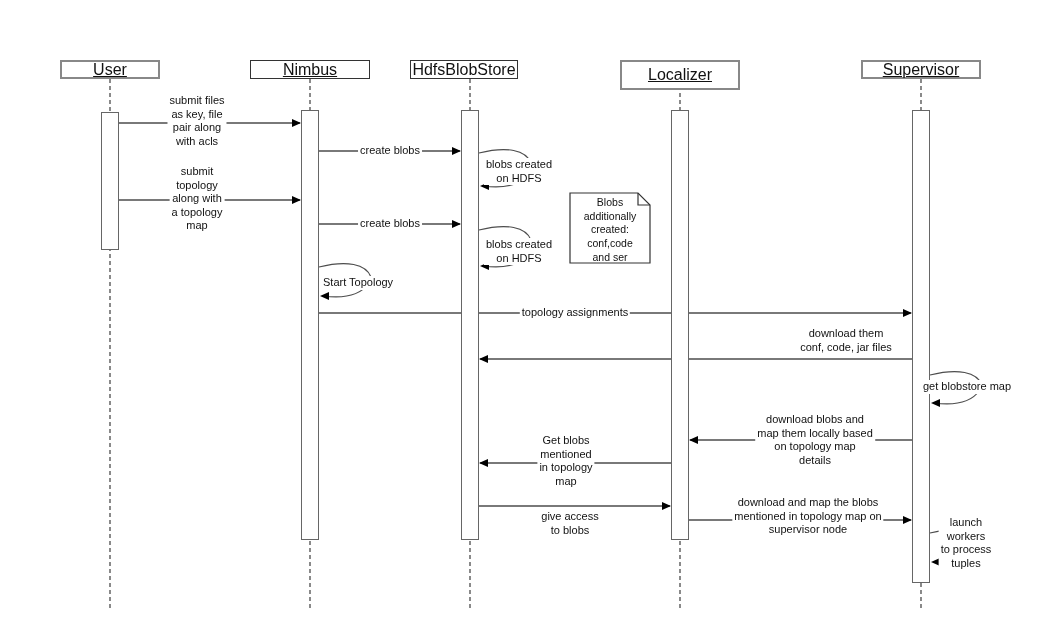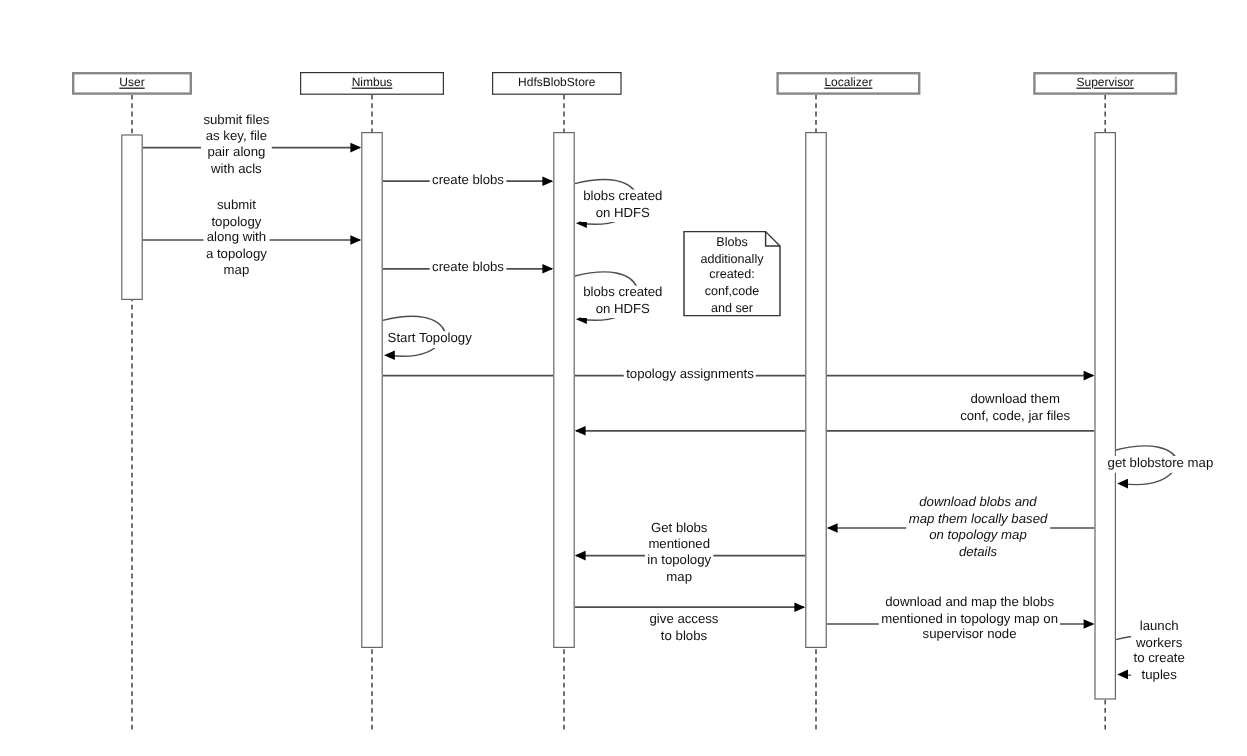--- a/index.html
+++ b/index.html
@@ -4,21 +4,21 @@
 <style>
   html,body { margin:0; padding:0; background:#ffffff; }
   .canvas {
     position:relative; width:1039px; height:630px; background:#ffffff;
     font-family:"Liberation Sans", sans-serif; overflow:hidden;
   }
   .canvas svg { position:absolute; left:0; top:0; z-index:1; }
   .participant {
     position:absolute; z-index:2; background:#ffffff; box-sizing:border-box;
     display:flex; align-items:center; justify-content:center;
-    font-size:10px; color:#111;
+    font-size:16px; color:#111;
   }
   .participant.thick { border:2px solid #888; }
   .participant.thin  { border:1.4px solid #333; }
   .participant span.u { text-decoration:underline; }
   .activation {
     position:absolute; z-index:2; background:#ffffff;
     border:1.4px solid #666; box-sizing:border-box;
   }
   .msg-label {
     position:absolute; z-index:3; background:#ffffff; color:#111;
@@ -99,21 +99,21 @@
       <div class="msg-label" style="left: 390px; top: 217px; transform: translateX(-50%);">
         <div>create blobs</div>
       </div>
       <div class="msg-label" style="left: 575px; top: 306px; transform: translateX(-50%);">
         <div>topology assignments</div>
       </div>
       <div class="msg-label" style="left: 846px; top: 327px; transform: translateX(-50%);">
         <div>download them</div>
         <div>conf, code, jar files</div>
       </div>
-      <div class="msg-label" style="left: 815px; top: 413px; transform: translateX(-50%); font-style: italic;">
+      <div class="msg-label" style="left: 815px; top: 413px; transform: translateX(-50%);">
         <div>download blobs and</div>
         <div>map them locally based</div>
         <div>on topology map</div>
         <div>details</div>
       </div>
       <div class="msg-label" style="left: 566px; top: 434px; transform: translateX(-50%);">
         <div>Get blobs</div>
         <div>mentioned</div>
         <div>in topology</div>
         <div>map</div>
@@ -137,21 +137,21 @@
       </div>
       <div class="msg-label left" style="left: 321px; top: 276px; transform: none;">
         <div>Start Topology</div>
       </div>
       <div class="msg-label left" style="left: 921px; top: 380px; transform: none;">
         <div>get blobstore map</div>
       </div>
       <div class="msg-label" style="left: 966px; top: 516px; transform: translateX(-50%);">
         <div>launch</div>
         <div>workers</div>
-        <div>to create</div>
+        <div>to process</div>
         <div>tuples</div>
       </div>
       <div class="note-text" style="left: 610px; top: 196px; transform: translateX(-50%);">
         <div>Blobs</div>
         <div>additionally</div>
         <div>created:</div>
         <div>conf,code</div>
         <div>and ser</div>
       </div>
       <div class="activation" style="left: 101px; top: 112px; width: 18px; height: 138px;"></div>
@@ -161,20 +161,20 @@
       <div class="activation" style="left: 912px; top: 110px; width: 18px; height: 473px;"></div>
       <div class="participant thick" style="left: 60px; top: 60px; width: 100px; height: 19px;">
         <span class="u">User</span>
       </div>
       <div class="participant thin" style="left: 250px; top: 60px; width: 120px; height: 19px;">
         <span class="u">Nimbus</span>
       </div>
       <div class="participant thin" style="left: 410px; top: 60px; width: 108px; height: 19px;">
         <span>HdfsBlobStore</span>
       </div>
-      <div class="participant thick" style="left: 620px; top: 60px; width: 120px; height: 19px; margin-left: 27px;">
+      <div class="participant thick" style="left: 620px; top: 60px; width: 120px; height: 30px;">
         <span class="u">Localizer</span>
       </div>
       <div class="participant thick" style="left: 861px; top: 60px; width: 120px; height: 19px;">
         <span class="u">Supervisor</span>
       </div>
     </div>
 </div>
 
 </body></html>

